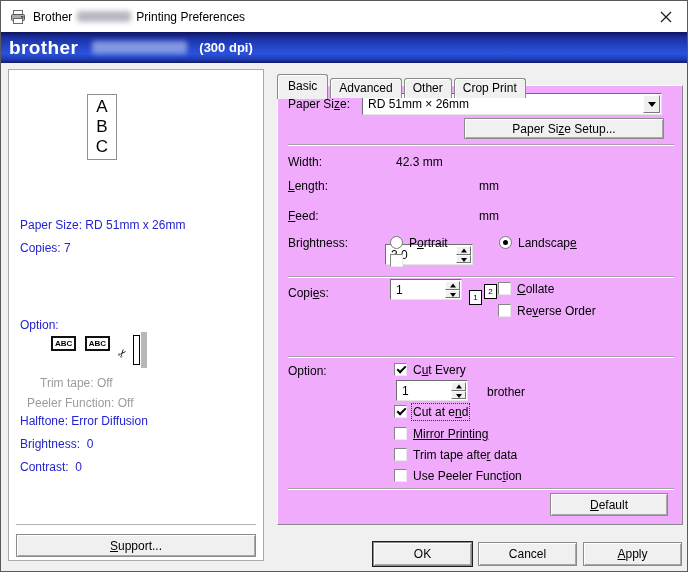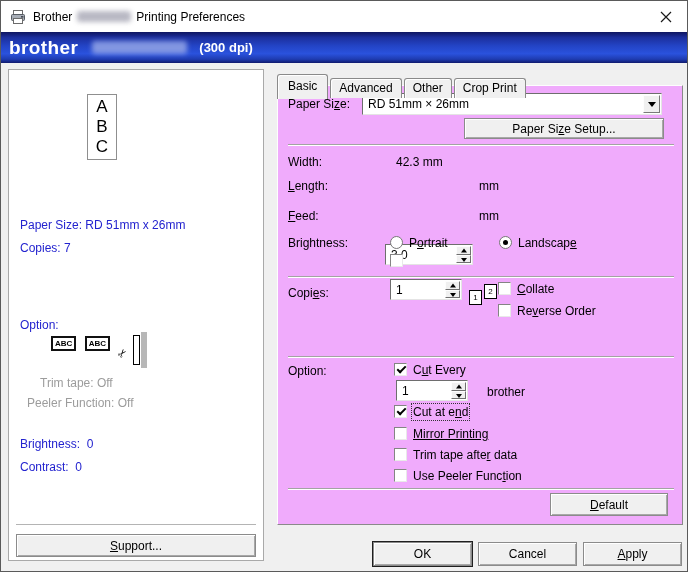--- a/index.html
+++ b/index.html
@@ -136,20 +136,21 @@
       <span class="abc-chip">ABC</span>
       <span class="scissors">✂</span>
       <span class="tape">
         <span class="tape-shadow"></span>
         <span class="tape-white"></span>
       </span>
     </div>
 
     <div class="abs gray" style="left:31px;top:306px;">Trim tape: Off</div>
     <div class="abs gray" style="left:18px;top:326px;">Peeler Function: Off</div>
+    <div class="abs blue" style="left:11px;top:344px;">Halftone: Error Diffusion</div>
     <div class="abs blue pre" style="left:11px;top:367px;">Brightness:  0</div>
     <div class="abs blue pre" style="left:11px;top:390px;">Contrast:  0</div>
 
     <div class="hsep"></div>
     <div class="btn abs" style="left:7px;top:464px;width:240px;height:23px;"><u>S</u>upport...</div>
   </div>
 
   <div class="tabs">
     <div class="tab active">Basic</div>
     <div class="tab">Advanced</div>

